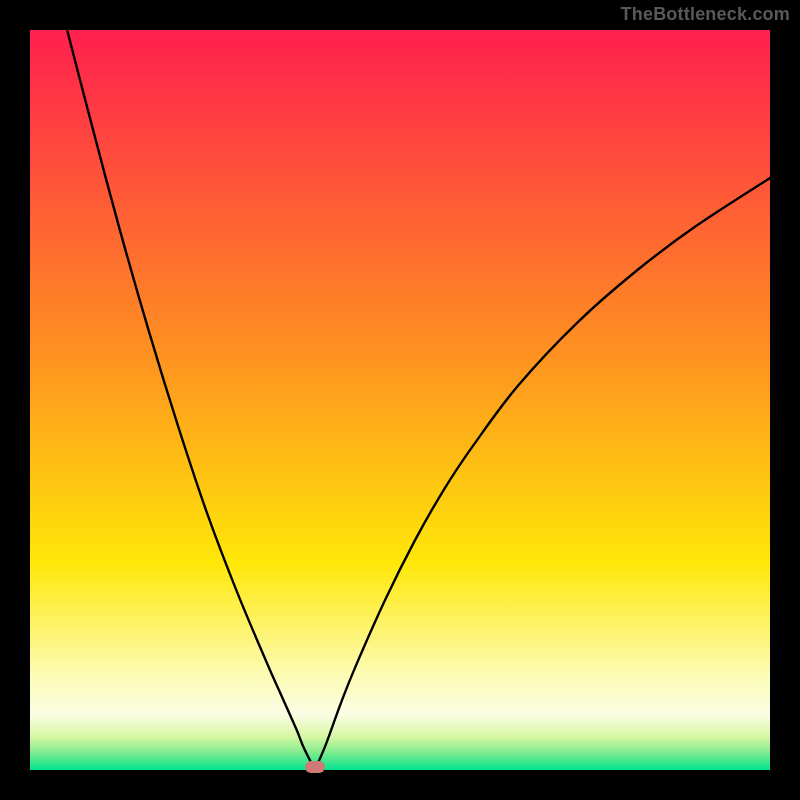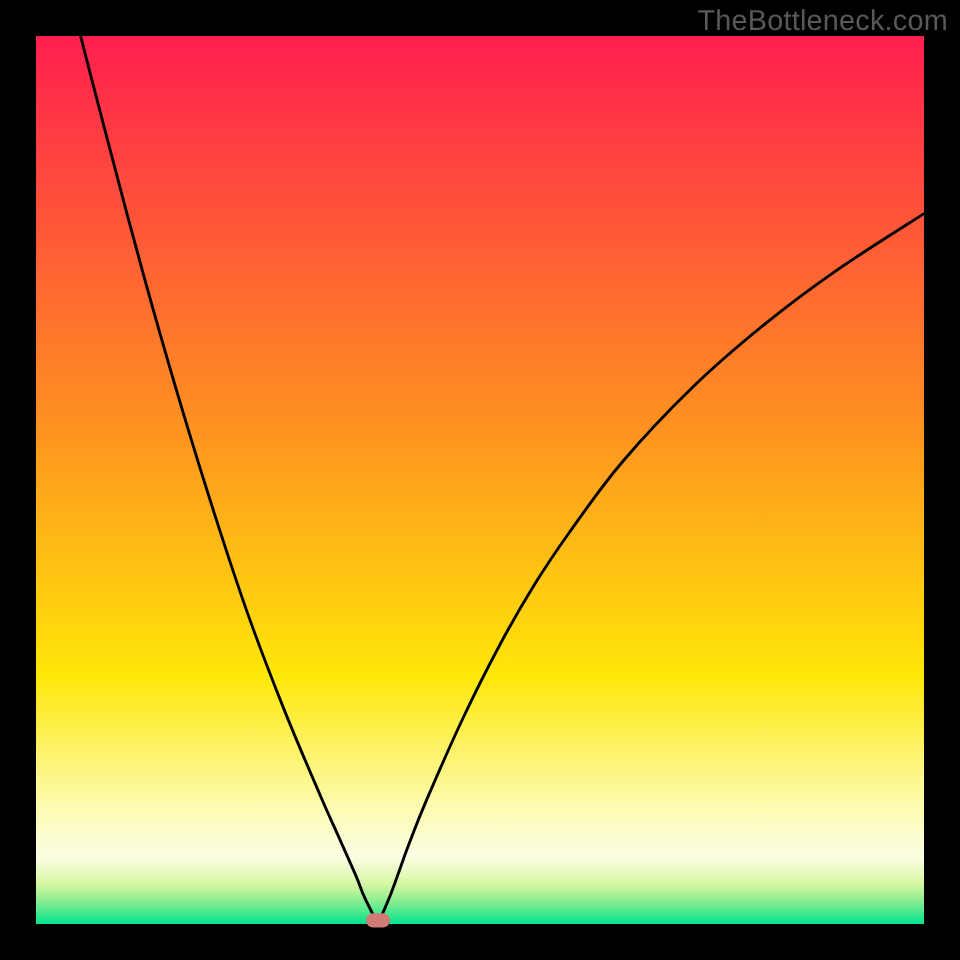--- a/index.html
+++ b/index.html
@@ -14,24 +14,24 @@
     position: relative;
     width: 800px;
     height: 800px;
     background: #000;
   }
   .watermark {
     position: absolute;
     top: 4px;
     right: 10px;
     font-family: Arial, Helvetica, sans-serif;
-    font-size: 24px;
+    font-size: 18px;
     color: #58595b;
     letter-spacing: 0.2px;
-    font-weight: 400;
+    font-weight: 700;
   }
   .plot {
     position: absolute;
     left: 30px;
     top: 30px;
     width: 740px;
     height: 740px;
     background: #000;
   }
   svg {

